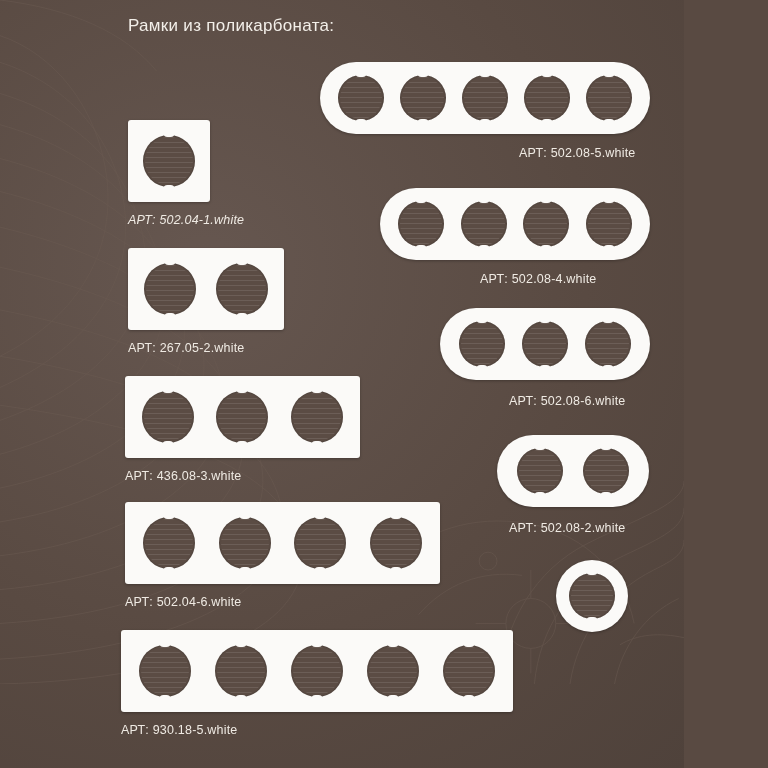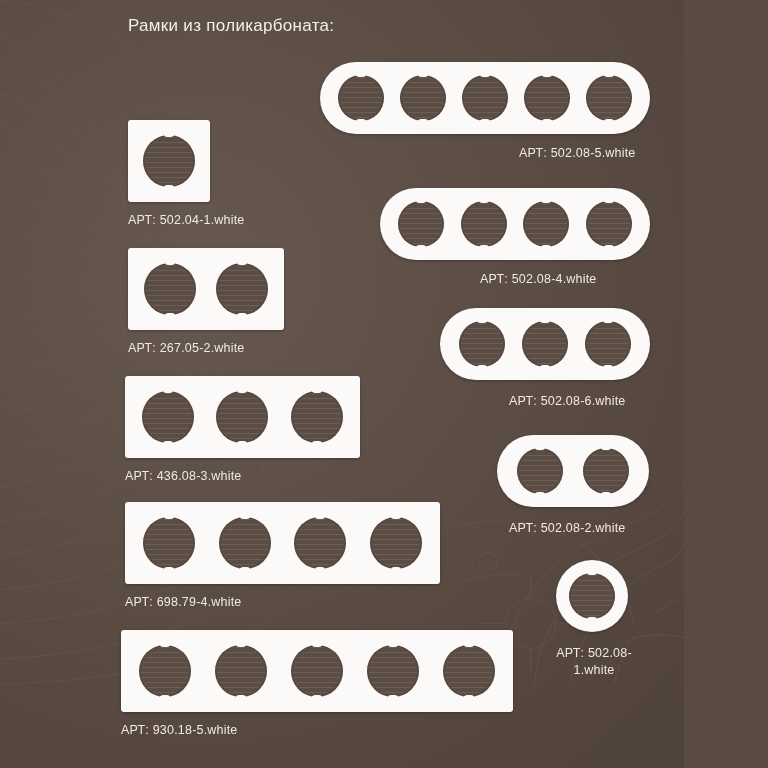--- a/index.html
+++ b/index.html
@@ -291,23 +291,22 @@
         <div class="frame pill" style="width: 72px; height: 72px;">
           <div class="holes" style="padding-left: 10px; padding-right: 10px;">
             <div class="hole" style="width: 46px; height: 46px;">
               <div class="striping"></div>
             </div>
           </div>
         </div>
       </div>
     </div>
 
-<div class="caption" style="left: 128px; top: 213px;">АРТ: 502.04-1.white</div>
+<div class="caption" style="left: 128px; top: 213px; font-style: italic;">АРТ: 502.04-1.white</div>
     <div class="caption" style="left: 128px; top: 341px;">АРТ: 267.05-2.white</div>
     <div class="caption" style="left: 125px; top: 469px;">АРТ: 436.08-3.white</div>
-    <div class="caption" style="left: 125px; top: 595px;">АРТ: 698.79-4.white</div>
+    <div class="caption" style="left: 125px; top: 595px;">АРТ: 502.04-6.white</div>
     <div class="caption" style="left: 121px; top: 723px;">АРТ: 930.18-5.white</div>
     <div class="caption" style="left: 509px; top: 146px; margin-left: 10px;">АРТ: 502.08-5.white</div>
     <div class="caption" style="left: 480px; top: 272px;">АРТ: 502.08-4.white</div>
     <div class="caption" style="left: 509px; top: 394px;">АРТ: 502.08-6.white</div>
     <div class="caption" style="left: 509px; top: 521px;">АРТ: 502.08-2.white</div>
-    <div class="caption two-line" style="left: 546px; top: 645px; width: 96px;">АРТ: 502.08-1.white</div>
   </div>
 
 </body></html>

